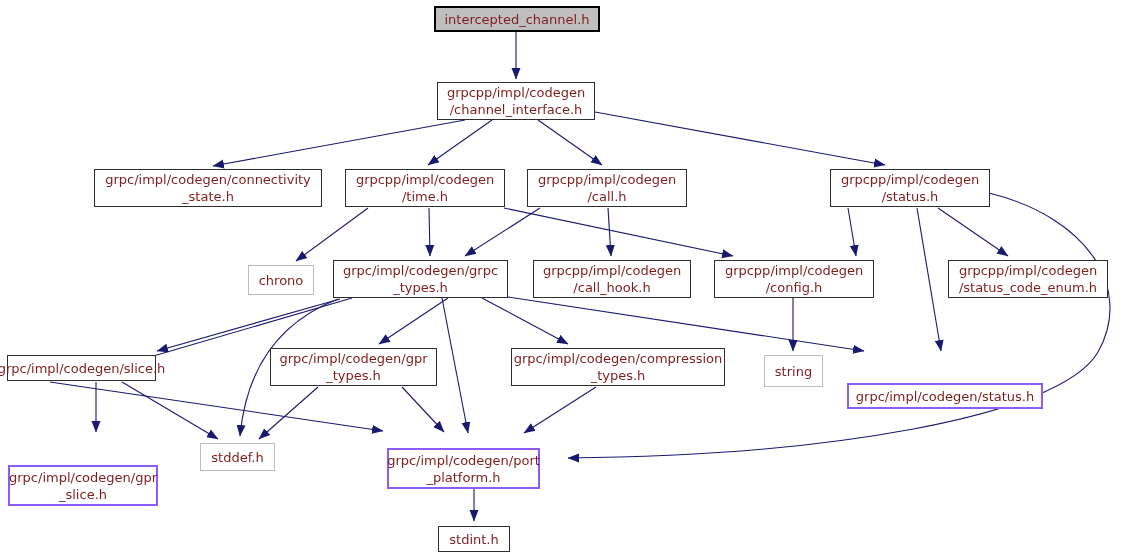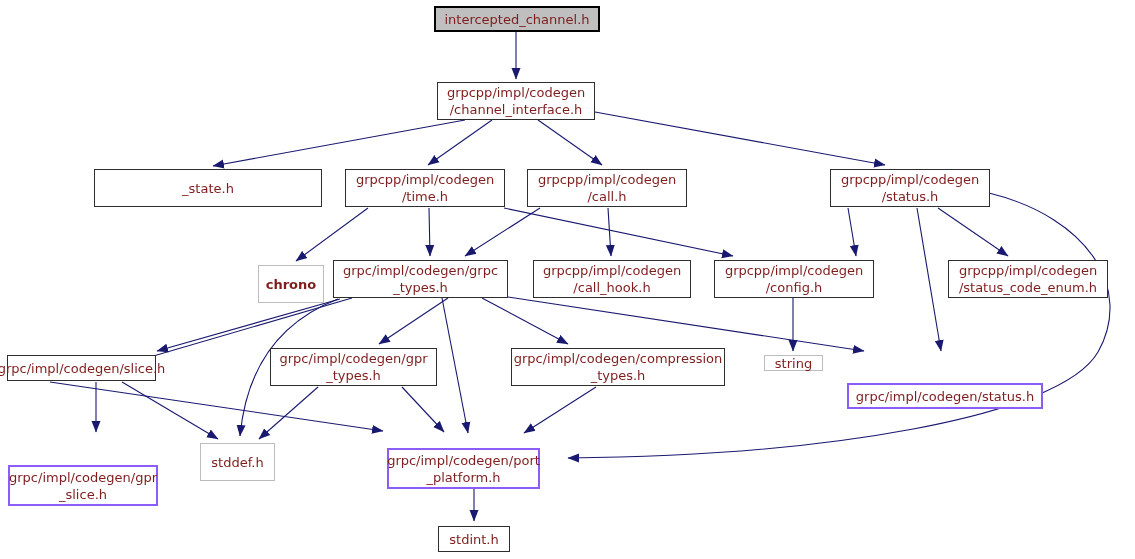--- a/index.html
+++ b/index.html
@@ -94,35 +94,36 @@
   </svg>
   <div id="nodes">
       <div class="node root" style="left: 434px; top: 6px; width: 166px; height: 26px;">
         <span>intercepted_channel.h</span>
       </div>
       <div class="node" style="left: 437px; top: 82px; width: 158px; height: 38px;">
         <span>grpcpp/impl/codegen</span>
         <span>/channel_interface.h</span>
       </div>
       <div class="node" style="left: 94px; top: 169px; width: 228px; height: 38px;">
+        <span>grpc/impl/codegen/connectivity</span>
         <span>_state.h</span>
       </div>
       <div class="node" style="left: 345px; top: 169px; width: 160px; height: 38px;">
         <span>grpcpp/impl/codegen</span>
         <span>/time.h</span>
       </div>
       <div class="node" style="left: 527px; top: 169px; width: 160px; height: 38px;">
         <span>grpcpp/impl/codegen</span>
         <span>/call.h</span>
       </div>
       <div class="node" style="left: 830px; top: 169px; width: 160px; height: 38px;">
         <span>grpcpp/impl/codegen</span>
         <span>/status.h</span>
       </div>
-      <div class="node external" style="left: 258px; top: 265px; width: 66px; height: 38px; font-weight: bold;">
+      <div class="node external" style="left: 248px; top: 265px; width: 66px; height: 30px;">
         <span>chrono</span>
       </div>
       <div class="node" style="left: 333px; top: 260px; width: 175px; height: 38px;">
         <span>grpc/impl/codegen/grpc</span>
         <span>_types.h</span>
       </div>
       <div class="node" style="left: 533px; top: 260px; width: 158px; height: 38px;">
         <span>grpcpp/impl/codegen</span>
         <span>/call_hook.h</span>
       </div>
@@ -138,31 +139,31 @@
         <span>grpc/impl/codegen/slice.h</span>
       </div>
       <div class="node" style="left: 270px; top: 348px; width: 167px; height: 38px;">
         <span>grpc/impl/codegen/gpr</span>
         <span>_types.h</span>
       </div>
       <div class="node" style="left: 511px; top: 348px; width: 214px; height: 38px;">
         <span>grpc/impl/codegen/compression</span>
         <span>_types.h</span>
       </div>
-      <div class="node external" style="left: 764px; top: 355px; width: 59px; height: 16px; justify-content: center;">
+      <div class="node external" style="left: 764px; top: 355px; width: 59px; height: 32px; justify-content: center;">
         <span>string</span>
       </div>
       <div class="node bold" style="left: 847px; top: 355px; width: 196px; height: 26px;">
         <span>grpc/impl/codegen/status.h</span>
       </div>
       <div class="node bold" style="left: 8px; top: 437px; width: 150px; height: 41px;">
         <span>grpc/impl/codegen/gpr</span>
         <span>_slice.h</span>
       </div>
-      <div class="node external" style="left: 200px; top: 443px; width: 75px; height: 38px;">
+      <div class="node external" style="left: 200px; top: 443px; width: 75px; height: 28px;">
         <span>stddef.h</span>
       </div>
       <div class="node bold" style="left: 387px; top: 420px; width: 153px; height: 41px;">
         <span>grpc/impl/codegen/port</span>
         <span>_platform.h</span>
       </div>
       <div class="node" style="left: 438px; top: 526px; width: 72px; height: 26px;">
         <span>stdint.h</span>
       </div>
     </div>

